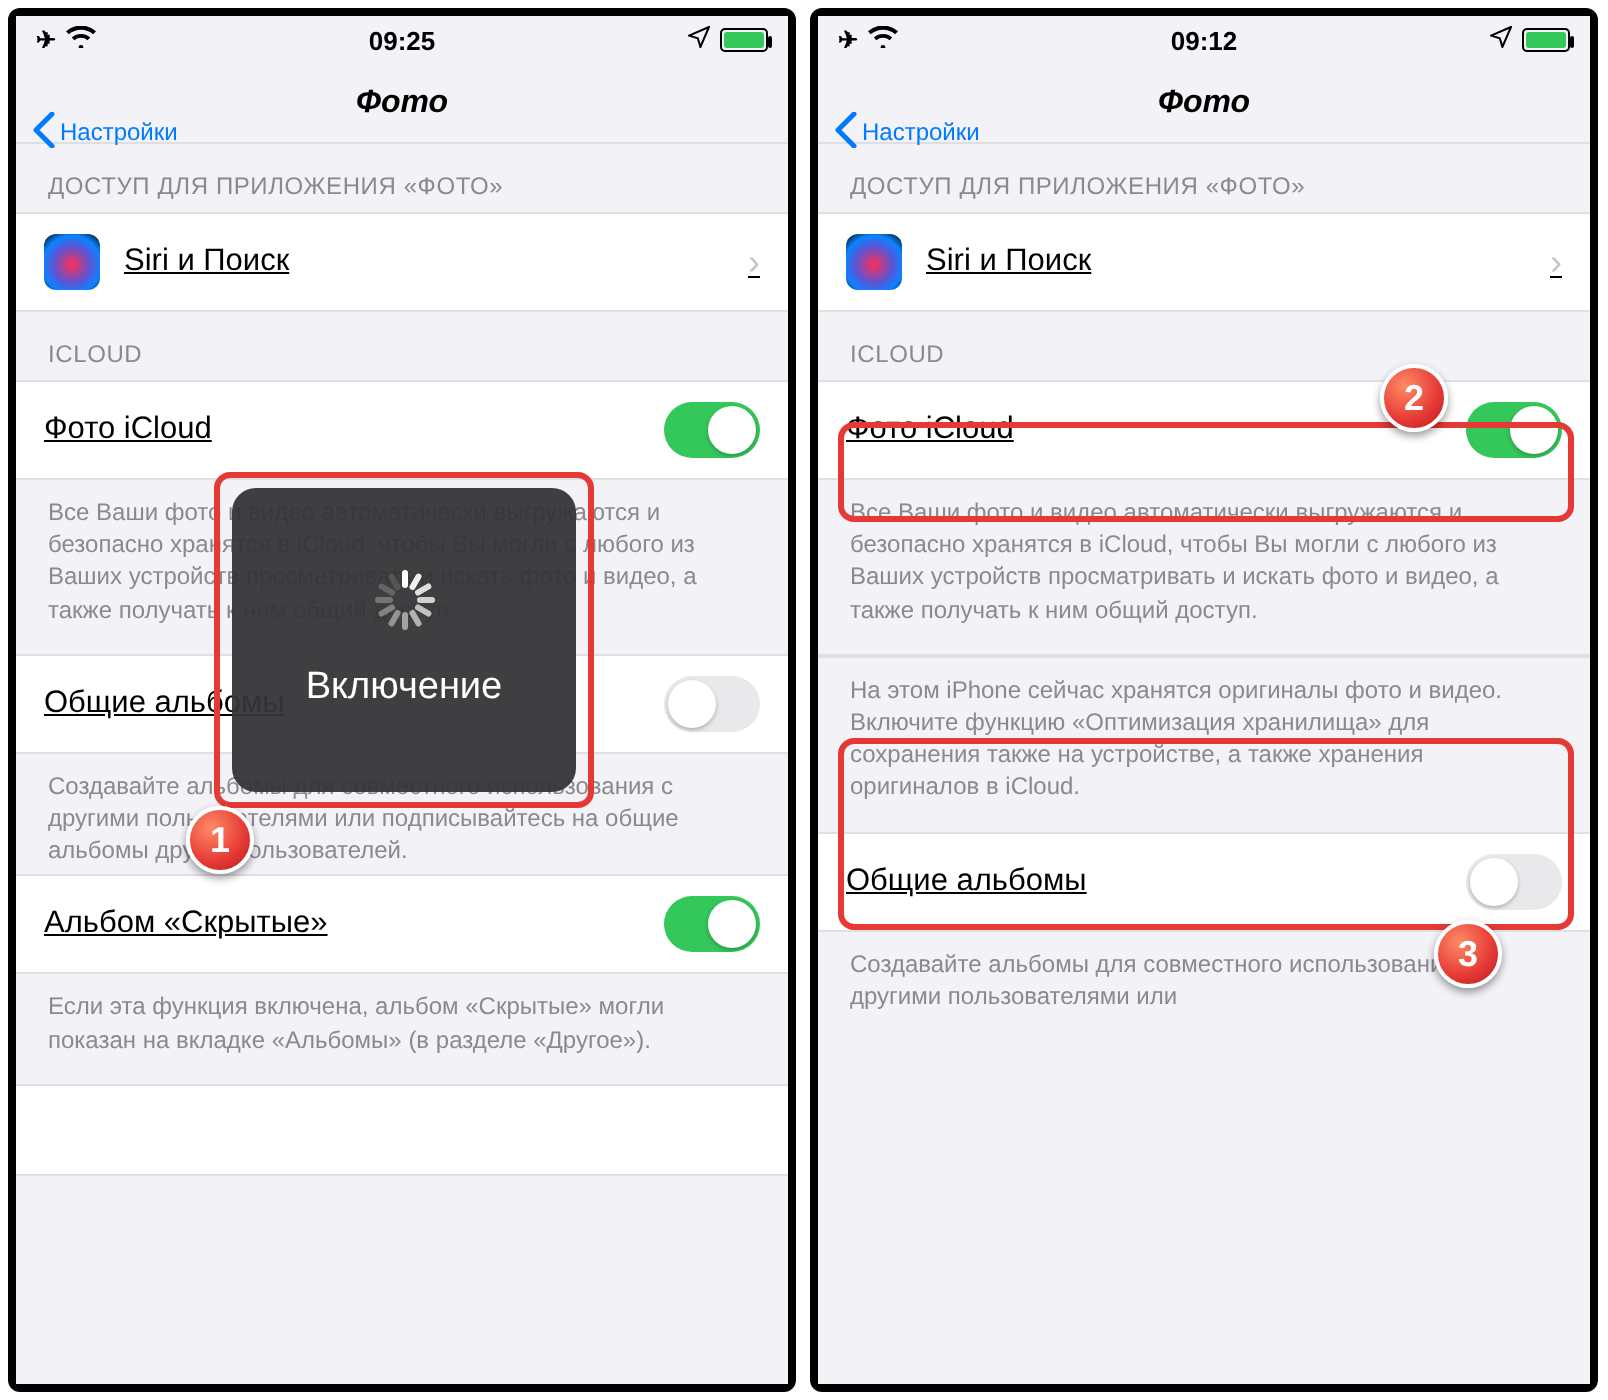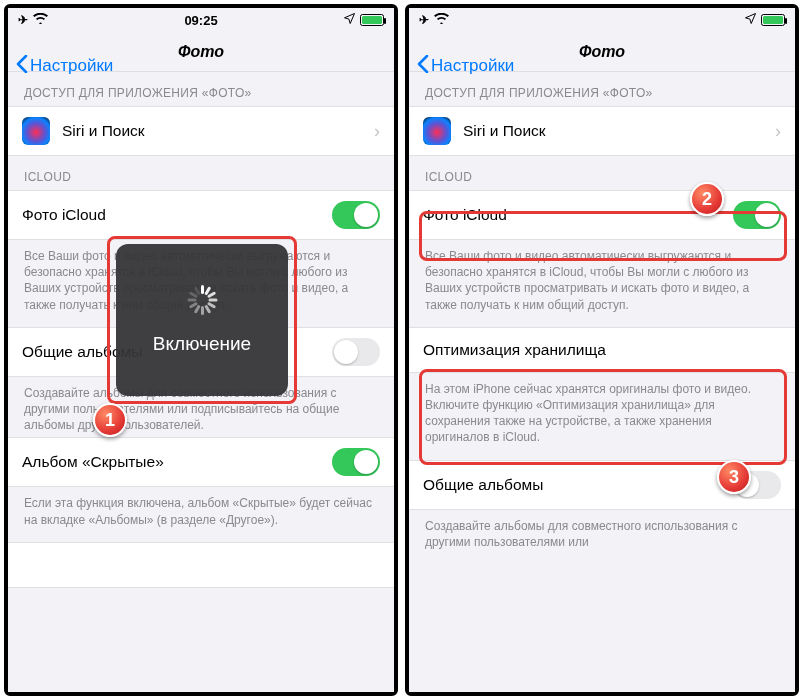--- a/index.html
+++ b/index.html
@@ -34,40 +34,40 @@
   .sb-left, .sb-right { display: flex; align-items: center; gap: 5px; }
   .sb-time { position:absolute; left:0; right:0; text-align:center; font-size:13px; font-weight:600; pointer-events:none;}
   
   .navhead {
     height: 40px;
     display: flex; align-items: center;
     padding: 0 8px;
     position: relative;
     border-bottom: 1px solid rgba(0,0,0,0.08);
   }
-  .navback { color:#007aff; font-size:17px; display:flex; align-items:center; gap:2px;margin-top:29px; }
+  .navback { color:#007aff; font-size:12px; display:flex; align-items:center; gap:2px;margin-top:29px; }
   .navtitle { position:absolute; left:0; right:0; text-align:center; font-size:16px; font-weight:600; pointer-events:none;font-style:italic;}
   
   .content { position:absolute; top:64px; left:0; right:0; bottom:0; overflow:hidden; }
   .section-header {
     font-size: 12px; letter-spacing: .3px;
     color: #8a8a8e; text-transform: uppercase;
     padding: 14px 16px 6px 16px;
   }
   .cell-group { background:#fff; margin:0; border-top:1px solid #e0e0e3; border-bottom:1px solid #e0e0e3;}
   .cell {
     display:flex; align-items:center;
     padding: 10px 14px;
     min-height:44px;
     font-size:15.5px;
     color:#000;
     position:relative;
     border-bottom:1px solid #e9e9ec;
   }
-  .cell:last-child { border-bottom:none; }
+  .cell:last-child { border-bottom:none;text-decoration:underline; }
   .cell .chev { margin-left:auto; color:#c5c5c8; font-size:18px;}
   .siri-icon {
     width:28px; height:28px; border-radius:6px;
     background: radial-gradient(circle at 50% 55%, #ff2d55 0%, #5856d6 45%, #0a84ff 70%, #000 100%);
     margin-right:12px;
   }
   .footer {
     font-size: 12px; color:#8a8a8e;
     padding: 8px 16px 0 16px;
     line-height:1.35;
@@ -202,21 +202,21 @@
       <div class="footer">Создавайте альбомы для совместного использования с другими пользователями или подписывайтесь на общие альбомы других пользователей.</div>
 
       <div class="cell-group" style="margin-top:4px">
         <div class="cell">
           <span>Альбом «Скрытые»</span>
           <div class="toggle on">
               <div class="knob"></div>
             </div>
         </div>
       </div>
-      <div class="footer">Если эта функция включена, альбом «Скрытые» будет сейчас на вкладке «Альбомы» (в разделе «Другое»).</div>
+      <div class="footer">Если эта функция включена, альбом «Скрытые» могли показан на вкладке «Альбомы» (в разделе «Другое»).</div>
 
       <div class="cell-group" style="margin-top:14px">
         <div class="cell" style="color:#777;border-bottom:none;"></div>
       </div>
     </div>
 
     <div class="hud" style="left:108px; top:236px;">
       <div class="spinner">
         <span style="transform:rotate(0deg);opacity:1"></span>
         <span style="transform:rotate(30deg);opacity:.92"></span>
@@ -242,20 +242,21 @@
   <div class="screen">
     <div class="statusbar">
       <div class="sb-left">
         <span>✈︎</span>
         <span>
           <svg width="15" height="11" viewBox="0 0 15 11">
               <path d="M7.5 9.5a1.2 1.2 0 100 2.4 1.2 1.2 0 000-2.4zM4.2 7.1a5 5 0 016.6 0l1.3-1.4a7 7 0 00-9.2 0zM1.4 4.1a9.3 9.3 0 0112.2 0L15 2.6a11.3 11.3 0 00-15 0z" fill="#000"></path>
             </svg>
         </span>
       </div>
+      <div class="sb-time">09:12</div>
       <div class="sb-right">
         <span>
           <svg width="11" height="11" viewBox="0 0 11 11">
               <path d="M10.5.5L.5 4.8l4.4 1.3 1.3 4.4z" fill="none" stroke="#000"></path>
             </svg>
         </span>
         <span class="batt">
             <span class="fill"></span>
           </span>
       </div>
@@ -288,23 +289,20 @@
         <div class="cell">
           <span>Фото iCloud</span>
           <div class="toggle on">
               <div class="knob"></div>
             </div>
         </div>
       </div>
       <div class="footer">Все Ваши фото и видео автоматически выгружаются и безопасно хранятся в iCloud, чтобы Вы могли с любого из Ваших устройств просматривать и искать фото и видео, а также получать к ним общий доступ.</div>
 
       <div class="cell-group" style="margin-top:14px">
-        <div class="cell">
-          <span>Оптимизация хранилища</span>
-        </div>
       </div>
       <div class="footer">На этом iPhone сейчас хранятся оригиналы фото и видео. Включите функцию «Оптимизация хранилища» для сохранения также на устройстве, а также хранения оригиналов в iCloud.</div>
 
       <div class="cell-group" style="margin-top:14px">
         <div class="cell">
           <span>Общие альбомы</span>
           <div class="toggle">
               <div class="knob"></div>
             </div>
         </div>

